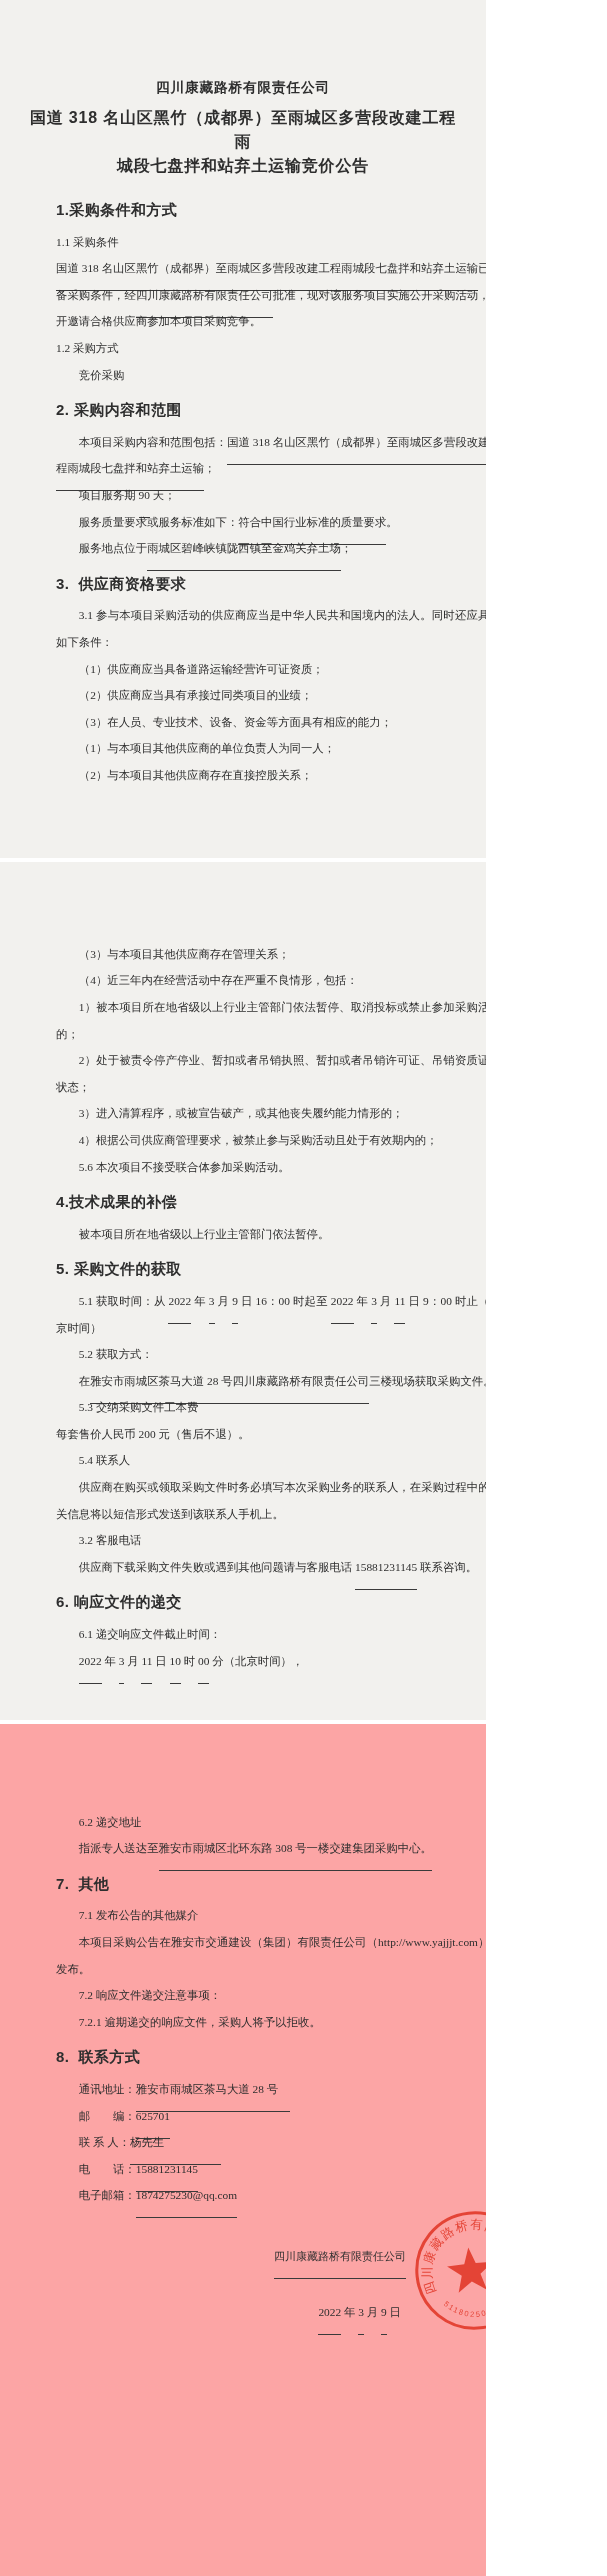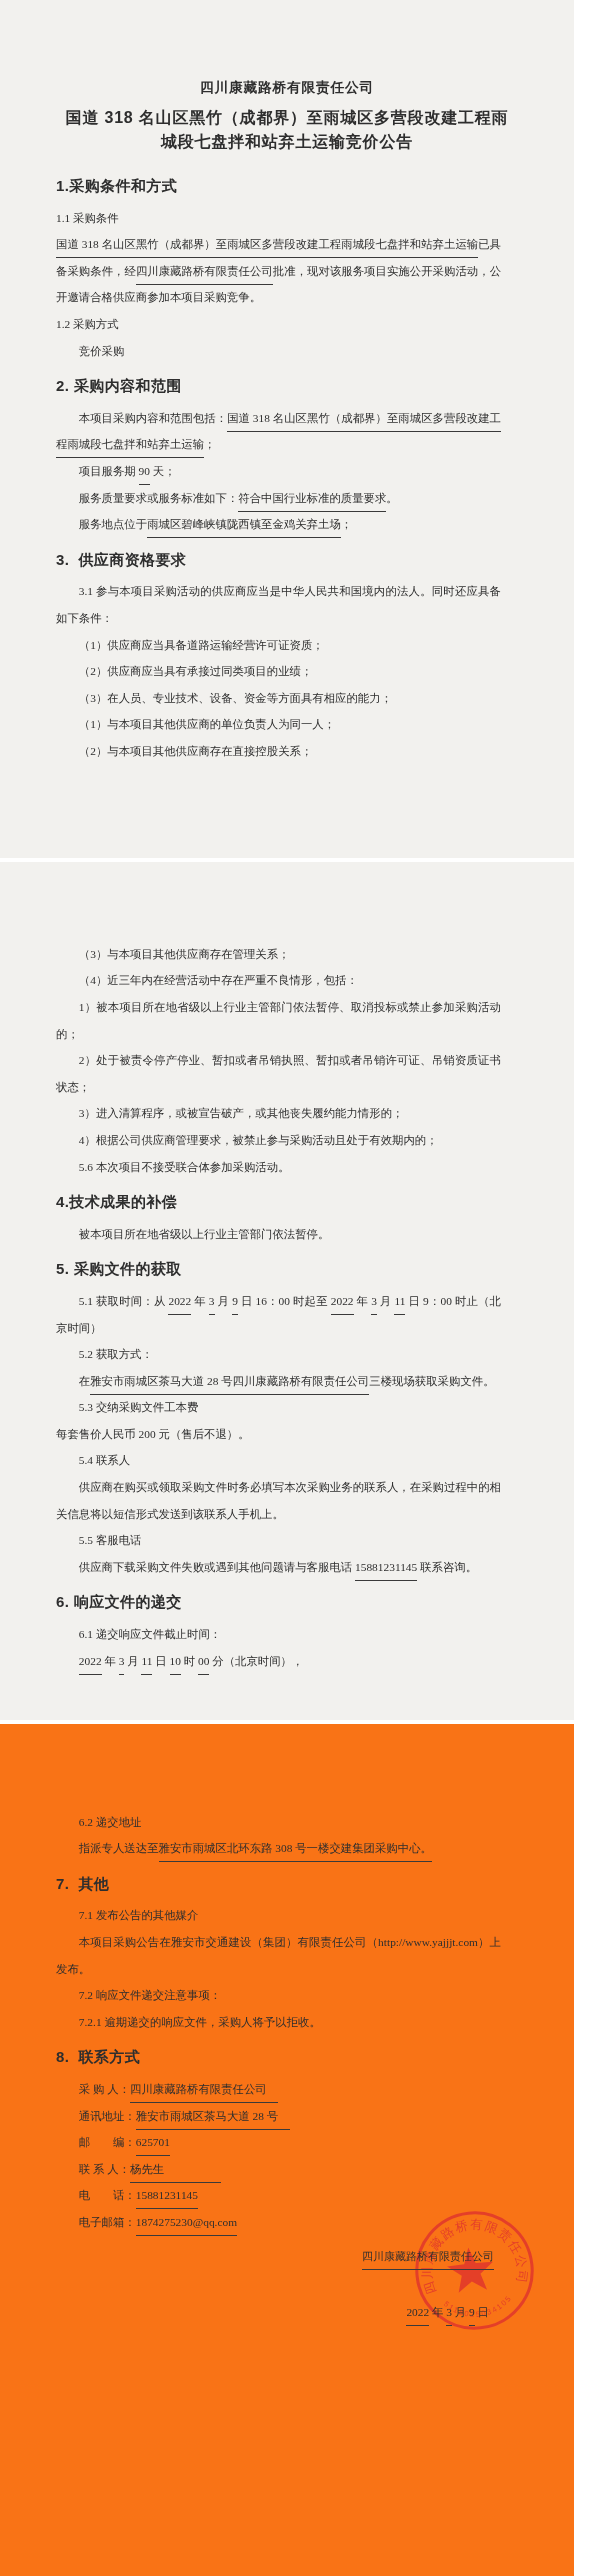--- a/index.html
+++ b/index.html
@@ -1,31 +1,31 @@
 <!DOCTYPE html>
 <html style="font-size:12px"><head>
 <meta charset="utf-8">
 <style>
   html,body{margin:0;padding:0;background:#ffffff;}
   body{width:607px;font-family:"Liberation Serif","DejaVu Serif",serif;color:#2e2e2e;}
-  .page{position:relative;width:574px;box-sizing:border-box;overflow:hidden;}
+  .page{position:relative;width:486px;box-sizing:border-box;overflow:hidden;}
   .page-1,.page-2{height:858px;background:#f2f1ee;margin-bottom:3.8px;}
-  .page-3{height:852px;background:#f97316;}
+  .page-3{height:852px;background:#fca5a5;}
   .doc-header{padding-top:79px;text-align:center;font-family:"Liberation Sans","DejaVu Sans",sans-serif;font-weight:bold;}
   .company{font-size:13.7px;letter-spacing:0.8px;}
   .main-title{font-size:16px;line-height:24px;margin:9px 30px 20px 30px;letter-spacing:0.8px;}
   .content{margin-left:56px;width:445px;font-size:11.4px;}
   .pad-top-2{padding-top:79px;}
   .pad-top-3{padding-top:85px;}
   .blk{line-height:26.6px;text-align:justify;}
   .blk span{white-space:pre-wrap;}
   .p{text-indent:2em;}
   .pf{text-indent:0;}
   .h{font-family:"Liberation Sans","DejaVu Sans",sans-serif;font-weight:bold;font-size:15px;line-height:23px;margin:10px 0 7.6px 0;text-indent:0;text-align:left;letter-spacing:0.4px;}
-  .u{border-bottom:0.9px solid #3a3a3a;padding-bottom:7px;}
+  .u{border-bottom:0.9px solid #3a3a3a;padding-bottom:16px;}
   .stamp{position:absolute;left:410px;top:482px;width:129px;height:129px;opacity:0.9;transform:rotate(-6deg);}
   .sig-line{position:absolute;font-size:11px;line-height:16.7px;}
   .sig-company{top:524px;right:80px;}
   .sig-date{top:580px;right:85px;font-size:11.4px;}
 </style>
 </head>
 <body>
 
 <div class="page page-1">
   <div class="doc-header">
@@ -68,39 +68,38 @@
       <div class="blk h"><span>4.技术成果的补偿</span></div>
       <div class="blk p"><span>被本项目所在地省级以上行业主管部门依法暂停。</span></div>
       <div class="blk h"><span>5. 采购文件的获取</span></div>
       <div class="blk p"><span>5.1 获取时间：从 </span><span class="u">2022</span><span> 年 </span><span class="u">3</span><span> 月 </span><span class="u">9</span><span> 日 16：00 时起至 </span><span class="u">2022</span><span> 年 </span><span class="u">3</span><span> 月 </span><span class="u">11</span><span> 日 9：00 时止（北京时间）</span></div>
       <div class="blk p"><span>5.2 获取方式：</span></div>
       <div class="blk p"><span>在</span><span class="u">雅安市雨城区茶马大道 28 号四川康藏路桥有限责任公司</span><span>三楼现场获取采购文件。</span></div>
       <div class="blk p"><span>5.3 交纳采购文件工本费</span></div>
       <div class="blk pf"><span>每套售价人民币 200 元（售后不退）。</span></div>
       <div class="blk p"><span>5.4 联系人</span></div>
       <div class="blk p"><span>供应商在购买或领取采购文件时务必填写本次采购业务的联系人，在采购过程中的相关信息将以短信形式发送到该联系人手机上。</span></div>
-      <div class="blk p"><span>5.5 客服电话</span></div>
+      <div class="blk p"><span>3.2 客服电话</span></div>
       <div class="blk p"><span>供应商下载采购文件失败或遇到其他问题请与客服电话 </span><span class="u">15881231145</span><span> 联系咨询。</span></div>
       <div class="blk h"><span>6. 响应文件的递交</span></div>
       <div class="blk p"><span>6.1 递交响应文件截止时间：</span></div>
       <div class="blk p"><span class="u">2022</span><span> 年 </span><span class="u">3</span><span> 月 </span><span class="u">11</span><span> 日 </span><span class="u">10</span><span> 时 </span><span class="u">00</span><span> 分（北京时间），</span></div>
     </div>
 </div>
 
 <div class="page page-3">
   <div class="content pad-top-3">
       <div class="blk p"><span>6.2 递交地址</span></div>
       <div class="blk p"><span>指派专人送达至</span><span class="u">雅安市雨城区北环东路 308 号一楼交建集团采购中心。</span></div>
       <div class="blk h"><span>7.  其他</span></div>
       <div class="blk p"><span>7.1 发布公告的其他媒介</span></div>
       <div class="blk p"><span>本项目采购公告在雅安市交通建设（集团）有限责任公司（http://www.yajjjt.com）上发布。</span></div>
       <div class="blk p"><span>7.2 响应文件递交注意事项：</span></div>
       <div class="blk p"><span>7.2.1 逾期递交的响应文件，采购人将予以拒收。</span></div>
       <div class="blk h"><span>8.  联系方式</span></div>
-      <div class="blk p"><span>采 购 人：</span><span class="u">四川康藏路桥有限责任公司　</span></div>
       <div class="blk p"><span>通讯地址：</span><span class="u">雅安市雨城区茶马大道 28 号　</span></div>
       <div class="blk p"><span>邮　　编：</span><span class="u">625701</span></div>
       <div class="blk p"><span>联 系 人：</span><span class="u">杨先生　　　　　</span></div>
       <div class="blk p"><span>电　　话：</span><span class="u">15881231145</span></div>
       <div class="blk p"><span>电子邮箱：</span><span class="u">1874275230@qq.com</span></div>
     </div>
 
   <svg class="stamp" viewBox="0 0 170 170">
     <defs>
       <path id="sealTop" d="M 34.6,113.5 A 57 57 0 1 1 135.4,113.5" fill="none"></path>

